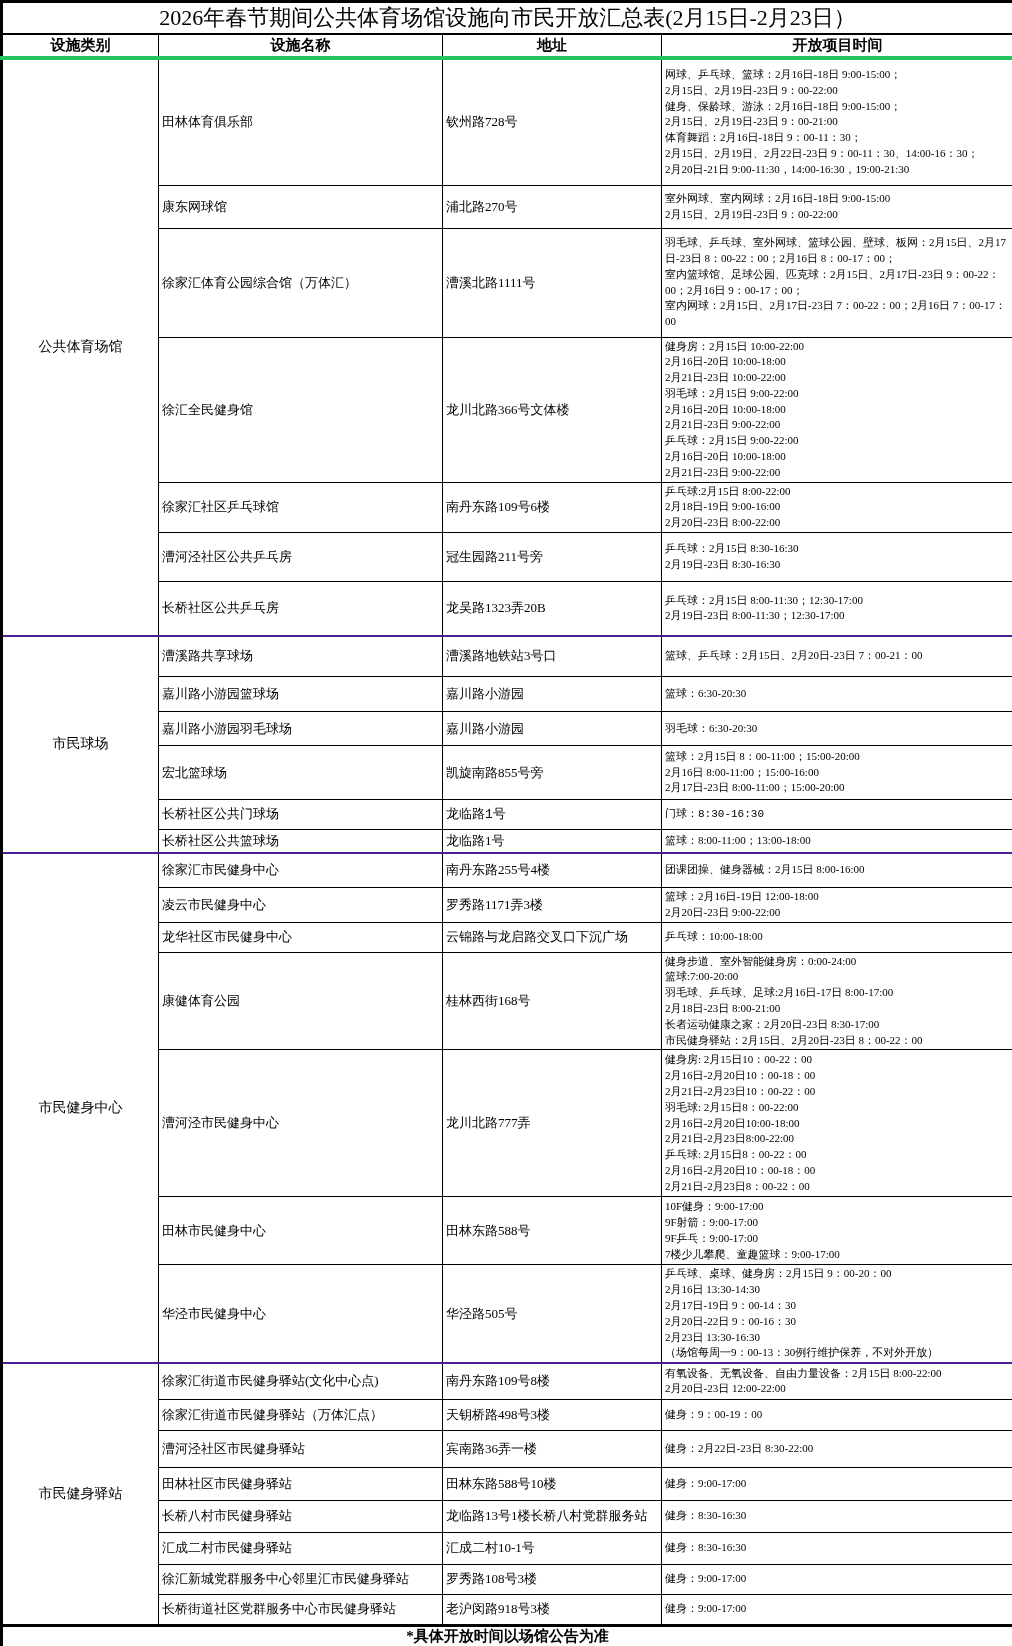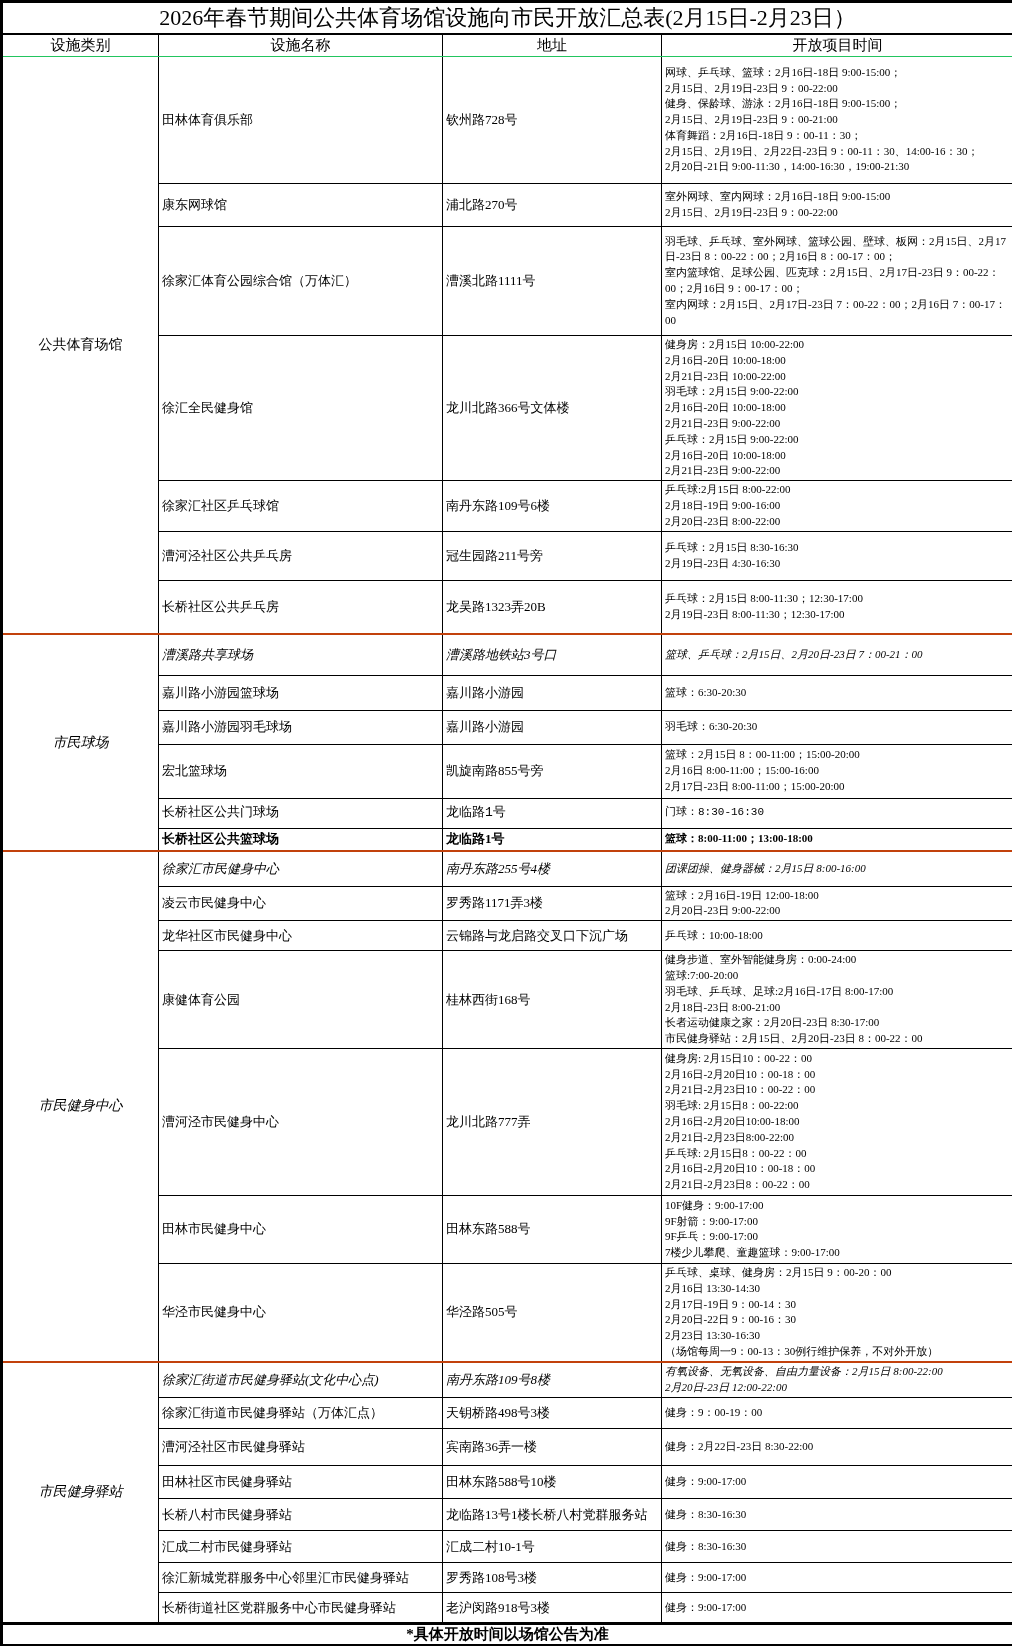--- a/index.html
+++ b/index.html
@@ -27,44 +27,44 @@
     font-size:22px;
     font-weight:normal;
     text-align:center;
     border-bottom:2px solid #000;
     letter-spacing:0px;
     padding:0;
   }
   tr.colhead-row th{
     height:14px;
     font-size:15px;
-    font-weight:normal;
+    font-weight:bold;
     text-align:center;
-    border-bottom:1px solid #22c55e;
+    border-bottom:4px solid #22c55e;
   }
   tr.colhead-row th.left{ text-align:center; padding-left:4px;}
   td.cat{
     text-align:center;
     font-size:14px;
     padding:0 2px;
   }
   td.fname, td.addr{
     font-size:13px;
     text-align:left;
     padding-left:5px;
     line-height:16px;
   }
   td.times{
     font-size:11px;
     text-align:left;
     padding-left:4px;
     line-height:15.8px;
   }
   td.times div{ white-space:normal; }
-  tr.section-start td{ border-top:2px solid #c2410c;font-style:italic; }
+  tr.section-start td{ border-top:2px solid #4c1d95; }
   tr.footer-row td{
     height:22px;
     border-top:3px solid #000;
     text-align:center;
     font-weight:bold;
     font-size:15px;
     padding:0;
   }
 </style>
 </head>
@@ -143,21 +143,21 @@
             <div>乒乓球:2月15日 8:00-22:00</div>
             <div>2月18日-19日 9:00-16:00</div>
             <div>2月20日-23日 8:00-22:00</div>
           </td>
         </tr>
         <tr style="height: 49px;">
           <td class="fname">漕河泾社区公共乒乓房</td>
           <td class="addr">冠生园路211号旁</td>
           <td class="times">
             <div>乒乓球：2月15日 8:30-16:30</div>
-            <div>2月19日-23日 4:30-16:30</div>
+            <div>2月19日-23日 8:30-16:30</div>
           </td>
         </tr>
         <tr style="height: 54px;">
           <td class="fname">长桥社区公共乒乓房</td>
           <td class="addr">龙吴路1323弄20B</td>
           <td class="times">
             <div>乒乓球：2月15日 8:00-11:30；12:30-17:00</div>
             <div>2月19日-23日 8:00-11:30；12:30-17:00</div>
           </td>
         </tr>
@@ -192,21 +192,21 @@
             <div>2月17日-23日 8:00-11:00；15:00-20:00</div>
           </td>
         </tr>
         <tr style="height: 30px; font-family: Liberation Mono, monospace;">
           <td class="fname">长桥社区公共门球场</td>
           <td class="addr">龙临路1号</td>
           <td class="times">
             <div>门球：8:30-16:30</div>
           </td>
         </tr>
-        <tr style="height: 23px; font-weight: bold;">
+        <tr style="height: 23px;">
           <td class="fname">长桥社区公共篮球场</td>
           <td class="addr">龙临路1号</td>
           <td class="times">
             <div>篮球：8:00-11:00；13:00-18:00</div>
           </td>
         </tr>
         <tr class="section-start" style="height: 35px;">
           <td class="cat" rowspan="7">市民健身中心</td>
           <td class="fname">徐家汇市民健身中心</td>
           <td class="addr">南丹东路255号4楼</td>

